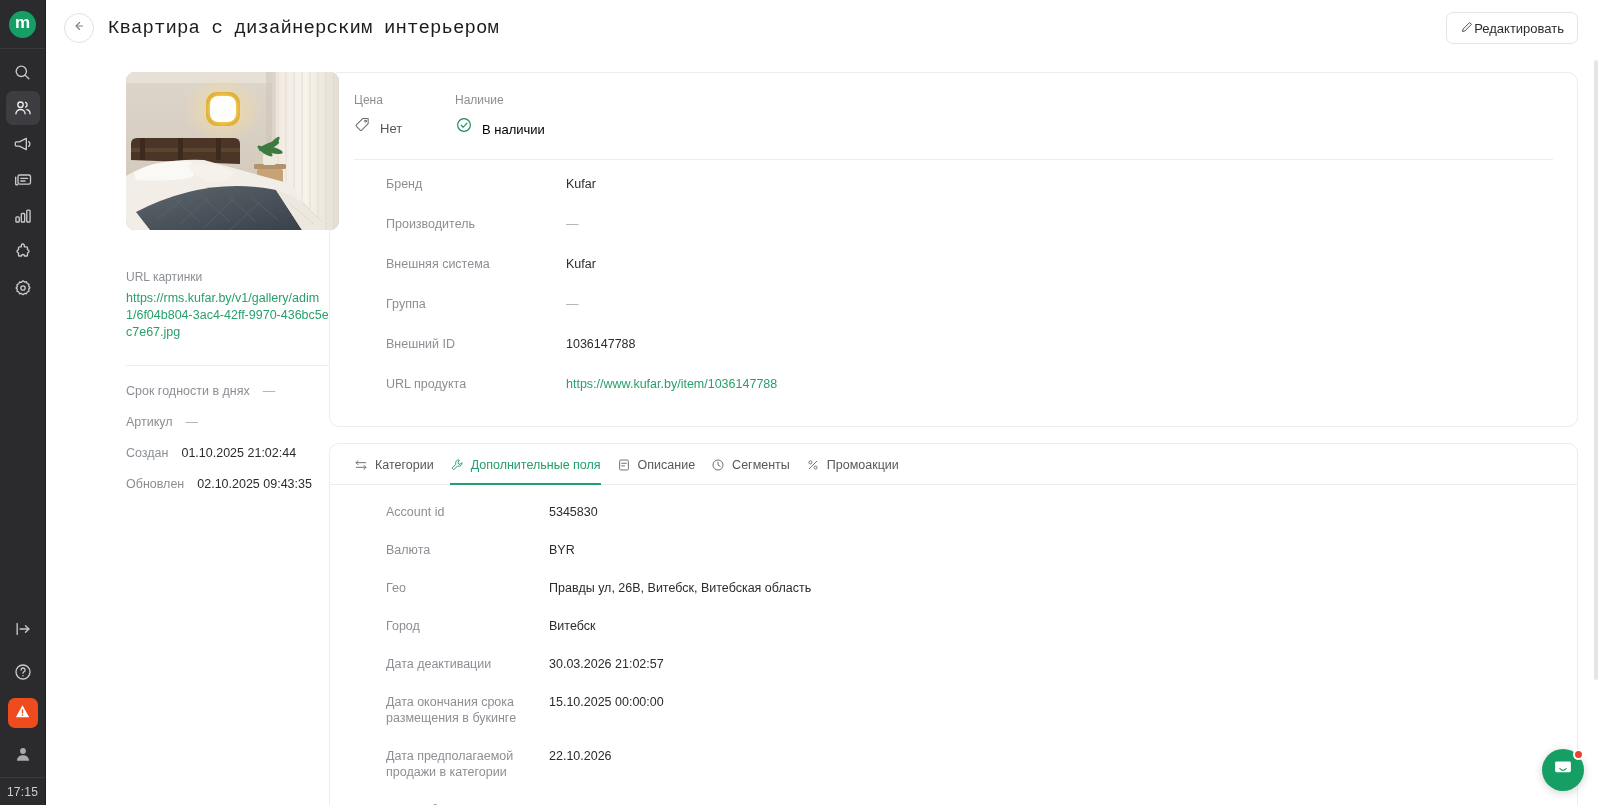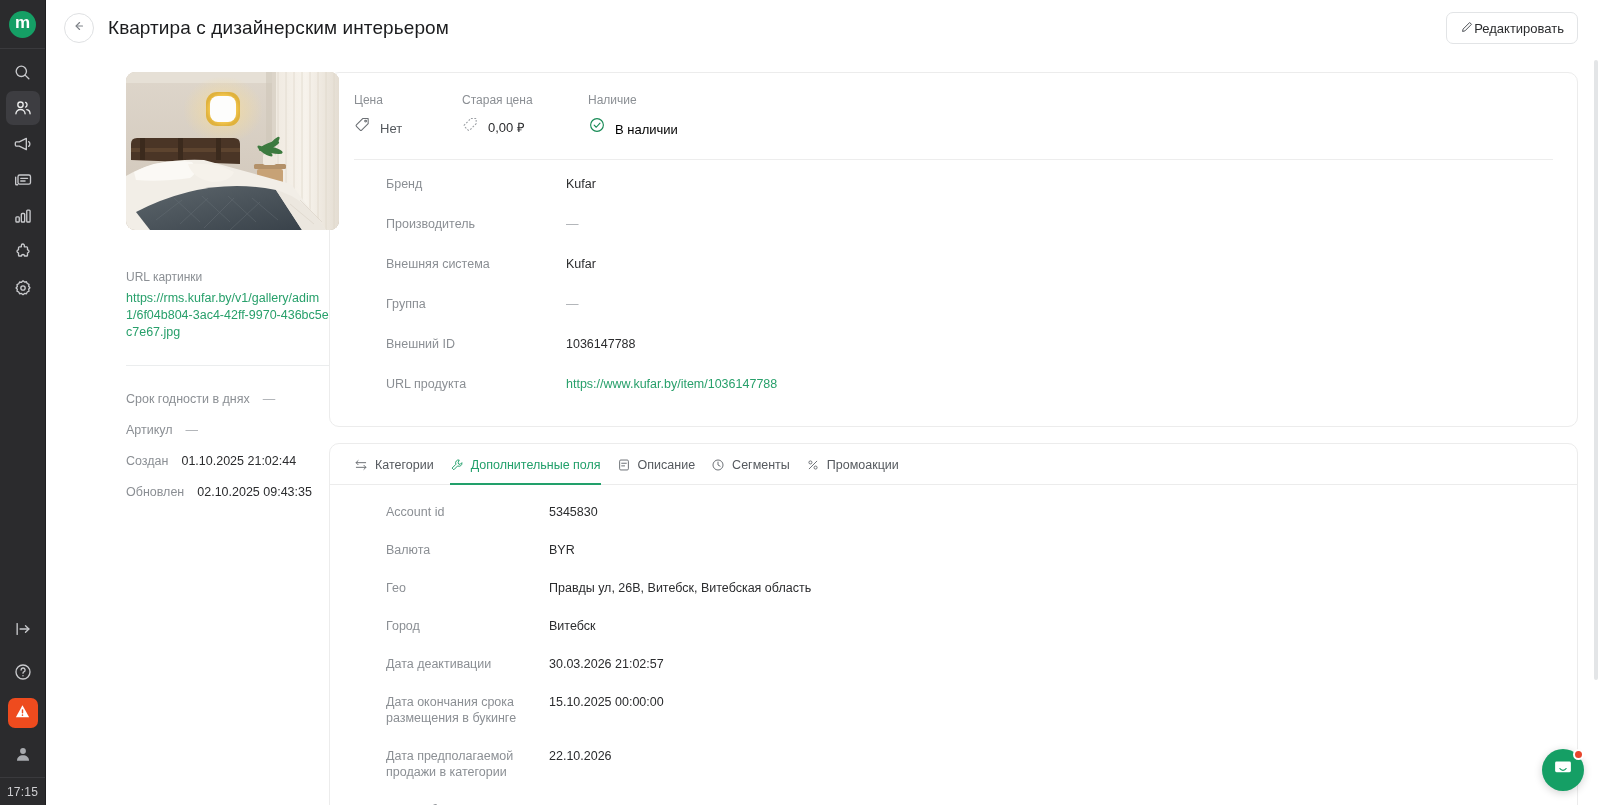--- a/index.html
+++ b/index.html
@@ -53,21 +53,21 @@
   .topbar {
     height: 56px; display: flex; align-items: center;
     padding: 0 22px 0 18px; gap: 14px;
   }
   .back-btn {
     width: 30px; height: 30px; border-radius: 50%;
     border: 1px solid #dfe1e3; background: #fff;
     display: flex; align-items: center; justify-content: center;
     cursor: pointer; flex: 0 0 30px;
   }
-  .page-title { font-size: 19px; color: #1b1c1e; font-weight: 400; letter-spacing: .1px; }
+  .page-title { font-size: 19px; color: #1b1c1e; font-weight: 400; letter-spacing: .1px; font-family: Liberation Mono, monospace; }
   .topbar-spacer { flex: 1; }
   .edit-btn {
     display: flex; align-items: center; 
     height: 32px; padding: 0 13px;
     border: 1px solid #e2e4e6; border-radius: 7px; background: #fff;
     font-size: 13px; color: #2b2c2e; cursor: pointer;
   }
 
   .content { display: flex; padding: 0 22px 0 18px; gap: 0; }
 
@@ -78,33 +78,33 @@
     background: #d8cfc4; position: relative;
   }
   .thumb svg { display: block; }
   .meta-label { font-size: 12px; color: #8b8f94; margin-bottom: 6px; }
   .block-url { margin-top: 40px; }
   .img-url {
     font-size: 12.5px; color: #28a06b; line-height: 17px;
     word-break: break-all; cursor: pointer;
   }
   .hr { height: 1px; background: #ebedee; margin: 24px 0 0 0; width: 213px; }
-  .kv-list { margin-top: 26px; display: flex; flex-direction: column; gap: 17px; }
+  .kv-list { margin-top: 18px; display: flex; flex-direction: column; gap: 17px; }
   .kv-row { display: flex; align-items: baseline; gap: 13px; font-size: 12.5px; }
   .kv-k { color: #8b8f94; white-space: nowrap; }
   .kv-v { color: #2b2c2e; white-space: nowrap; }
   .kv-v.dash { color: #a8acb1; }
 
   
   .right-col { flex: 1; padding-top: 16px; min-width: 0; }
   .card {
     border: 1px solid #ececec; border-radius: 10px; background: #fff;
     padding: 20px 24px 22px 24px;
   }
-  .price-row { display: flex; gap: 8px; }
+  .price-row { display: flex; gap: 1px; }
   .price-cell { padding-right: 20px; }
   .price-cell.c1 { width: 100px; }
   .price-cell.c2 { width: 118px; }
   .price-cap { font-size: 12px; color: #8b8f94; margin-bottom: 9px; }
   .price-val { display: flex; align-items: flex-end; gap: 9px; font-size: 13px; color: #2b2c2e; }
   .price-val.muted { color: #54585d; }
   .price-val.green { color: #000000; }
   .card-sep { height: 1px; background: #ededed; margin: 22px 0 4px 0; }
 
   .attr-table { width: 100%; }
@@ -404,31 +404,20 @@
               <div class="price-val muted">
                 <span>
                   <svg width="17" height="17" viewBox="0 0 24 24" fill="none" stroke="#6c7075" stroke-width="1.5">
                     <path d="M12.6 3.4H20v7.4l-9.2 9.2a1.5 1.5 0 0 1-2.1 0L3.4 14.7a1.5 1.5 0 0 1 0-2.1z" stroke-linejoin="round"></path>
                     <circle cx="16.4" cy="7.2" r="1.3"></circle>
                   </svg>
                 </span>
                 <span>Нет</span>
               </div>
             </div>
-            <div class="price-cell c2">
-              <div class="price-cap">Старая цена</div>
-              <div class="price-val">
-                <span>
-                  <svg width="17" height="17" viewBox="0 0 24 24" fill="none" stroke="#9a9ea3" stroke-width="1.5" stroke-dasharray="2.6 2.2">
-                    <path d="M12.6 3.4H20v7.4l-9.2 9.2a1.5 1.5 0 0 1-2.1 0L3.4 14.7a1.5 1.5 0 0 1 0-2.1z" stroke-linejoin="round"></path>
-                  </svg>
-                </span>
-                <span>0,00 ₽</span>
-              </div>
-            </div>
             <div class="price-cell">
               <div class="price-cap">Наличие</div>
               <div class="price-val green">
                 <span>
                   <svg width="18" height="18" viewBox="0 0 24 24" fill="none" stroke="#178a55" stroke-width="1.5">
                     <circle cx="12" cy="12" r="8.5"></circle>
                     <polyline points="8.2,12.2 11,15 16,9.4" stroke-linecap="round" stroke-linejoin="round"></polyline>
                   </svg>
                 </span>
                 <span>В наличии</span>

